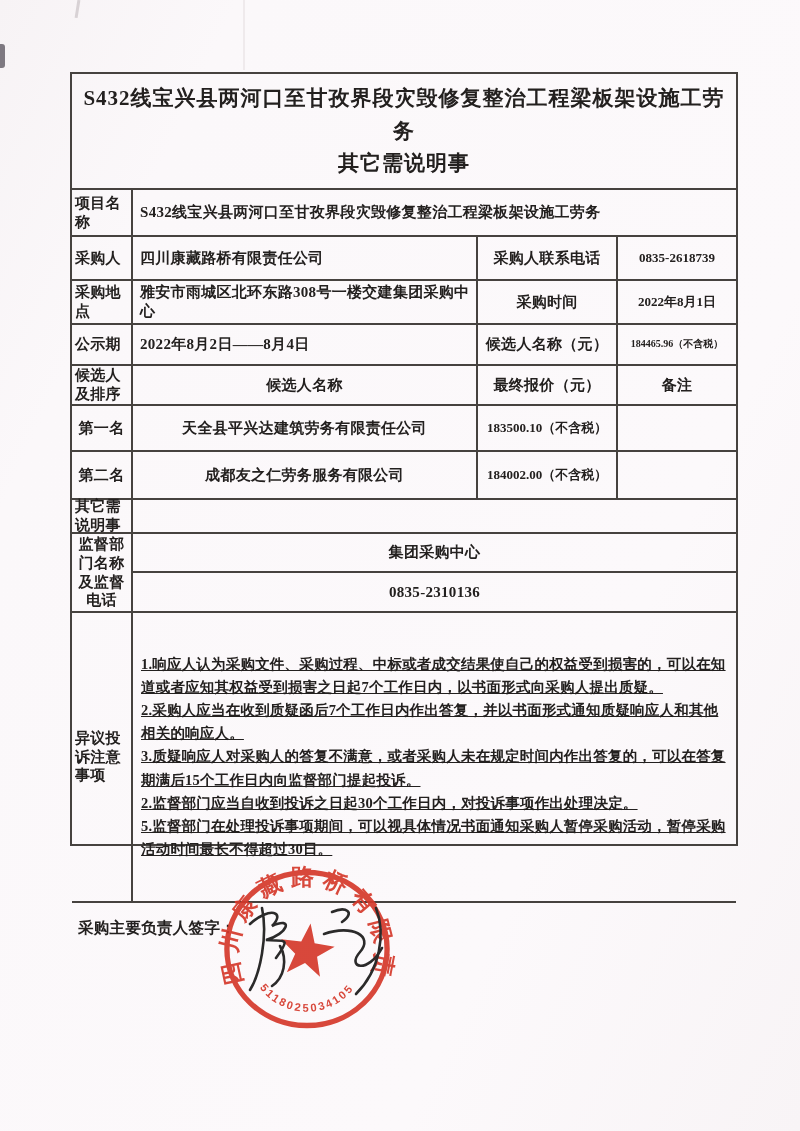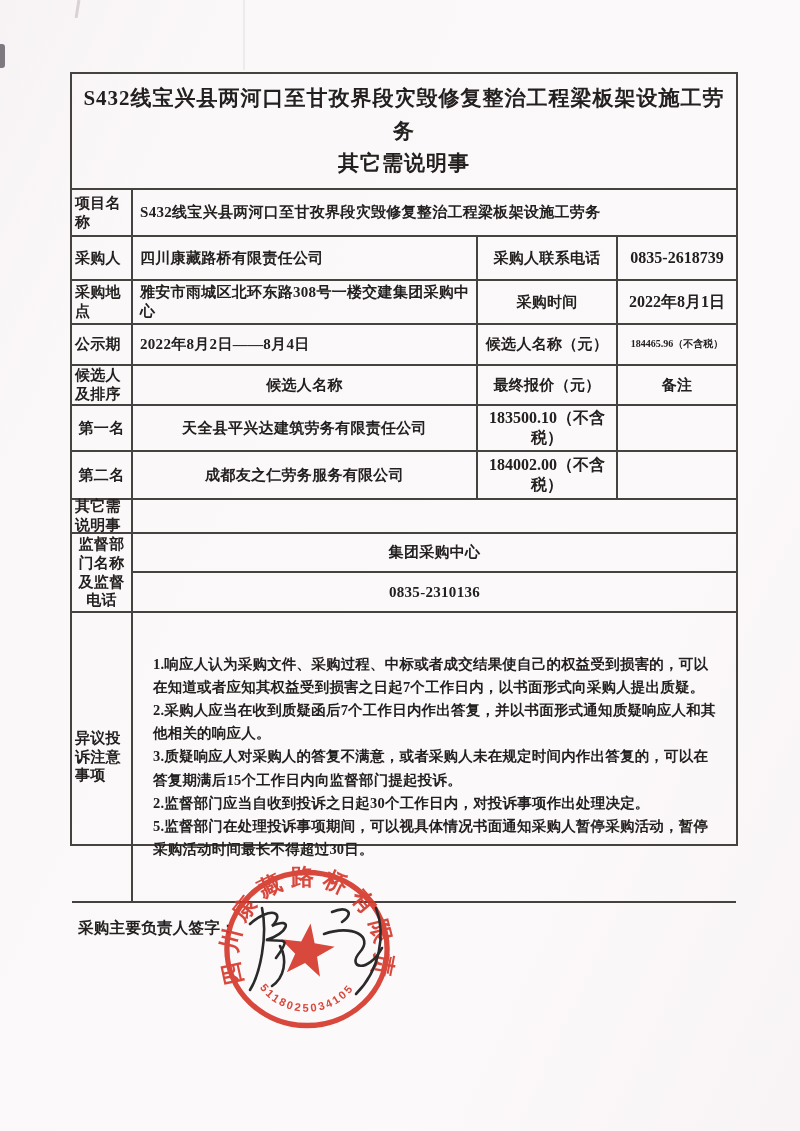--- a/index.html
+++ b/index.html
@@ -42,21 +42,21 @@
     font-size:15px;font-weight:600;
     padding:2px 4px;
     line-height:1.25;
     letter-spacing:.3px;
   }
   .br{border-right:2px solid #46423f;}
   .bb{border-bottom:2px solid #46423f;}
   .lab{justify-content:flex-start;text-align:left;padding:2px 3px;}
   .ctr{justify-content:center;text-align:center;}
   .val{justify-content:flex-start;text-align:left;padding-left:7px;}
-  .small{font-size:16px;letter-spacing:0;}
+  .small{font-size:13px;letter-spacing:0;}
   .smaller{font-size:10px;letter-spacing:0;padding:2px 2px;}
 
   .title-cell{
     flex-direction:column;justify-content:center;
     font-size:21px;font-weight:700;line-height:1.55;
     text-align:center;letter-spacing:1px;
   }
 
   .objection-text{
     align-items:center;
@@ -126,21 +126,21 @@
     <div class="cell ctr bb" style="grid-area:8/4/9/5"></div>
 
     <div class="cell lab br bb" style="grid-area:9/1/10/2">其它需说明事</div>
     <div class="cell val bb" style="grid-area:9/2/10/5"></div>
 
     <div class="cell ctr br bb" style="grid-area:10/1/12/2">监督部门名称及监督电话</div>
     <div class="cell ctr bb" style="grid-area:10/2/11/5">集团采购中心</div>
     <div class="cell ctr bb" style="grid-area:11/2/12/5">0835-2310136</div>
 
     <div class="cell lab br bb" style="grid-area:12/1/13/2">异议投诉注意事项</div>
-    <div class="cell bb objection-text" style="grid-area:12/2/13/5;padding:6px 20px;">
+    <div class="cell bb objection-text" style="grid-area:12/2/13/5;padding:6px 8px;text-decoration:underline;">
       <div class="inner">
         <div>1.响应人认为采购文件、采购过程、中标或者成交结果使自己的权益受到损害的，可以在知道或者应知其权益受到损害之日起7个工作日内，以书面形式向采购人提出质疑。</div>
         <div>2.采购人应当在收到质疑函后7个工作日内作出答复，并以书面形式通知质疑响应人和其他相关的响应人。</div>
         <div>3.质疑响应人对采购人的答复不满意，或者采购人未在规定时间内作出答复的，可以在答复期满后15个工作日内向监督部门提起投诉。</div>
         <div>2.监督部门应当自收到投诉之日起30个工作日内，对投诉事项作出处理决定。</div>
         <div>5.监督部门在处理投诉事项期间，可以视具体情况书面通知采购人暂停采购活动，暂停采购活动时间最长不得超过30日。</div>
       </div>
     </div>
 
     <div class="cell sig-cell" style="grid-area:13/1/14/5">

